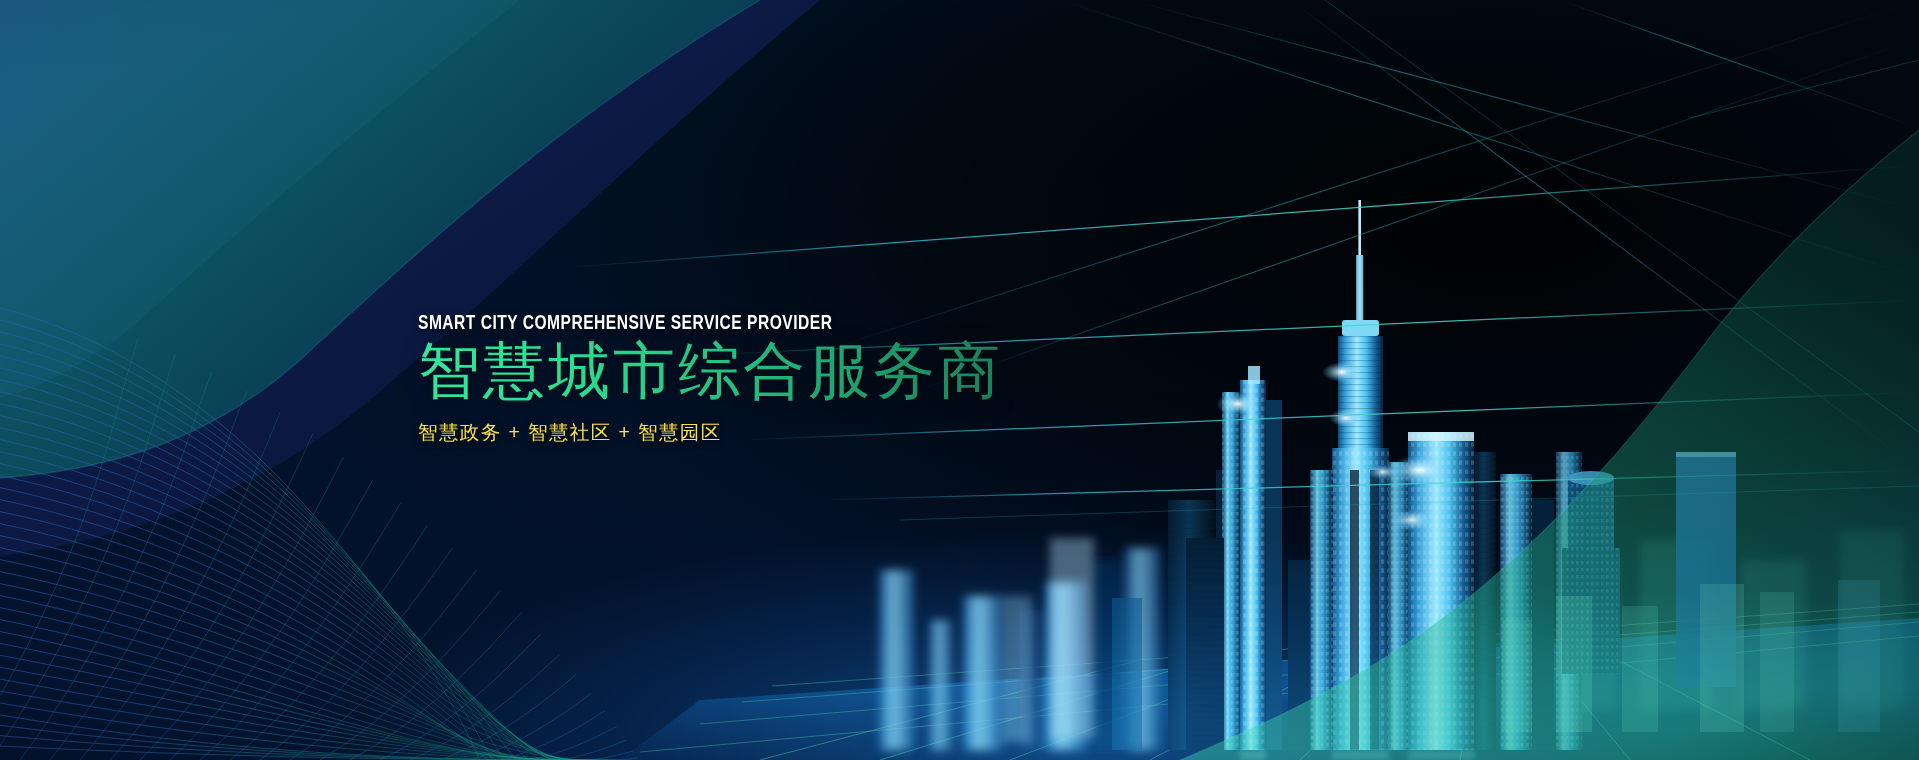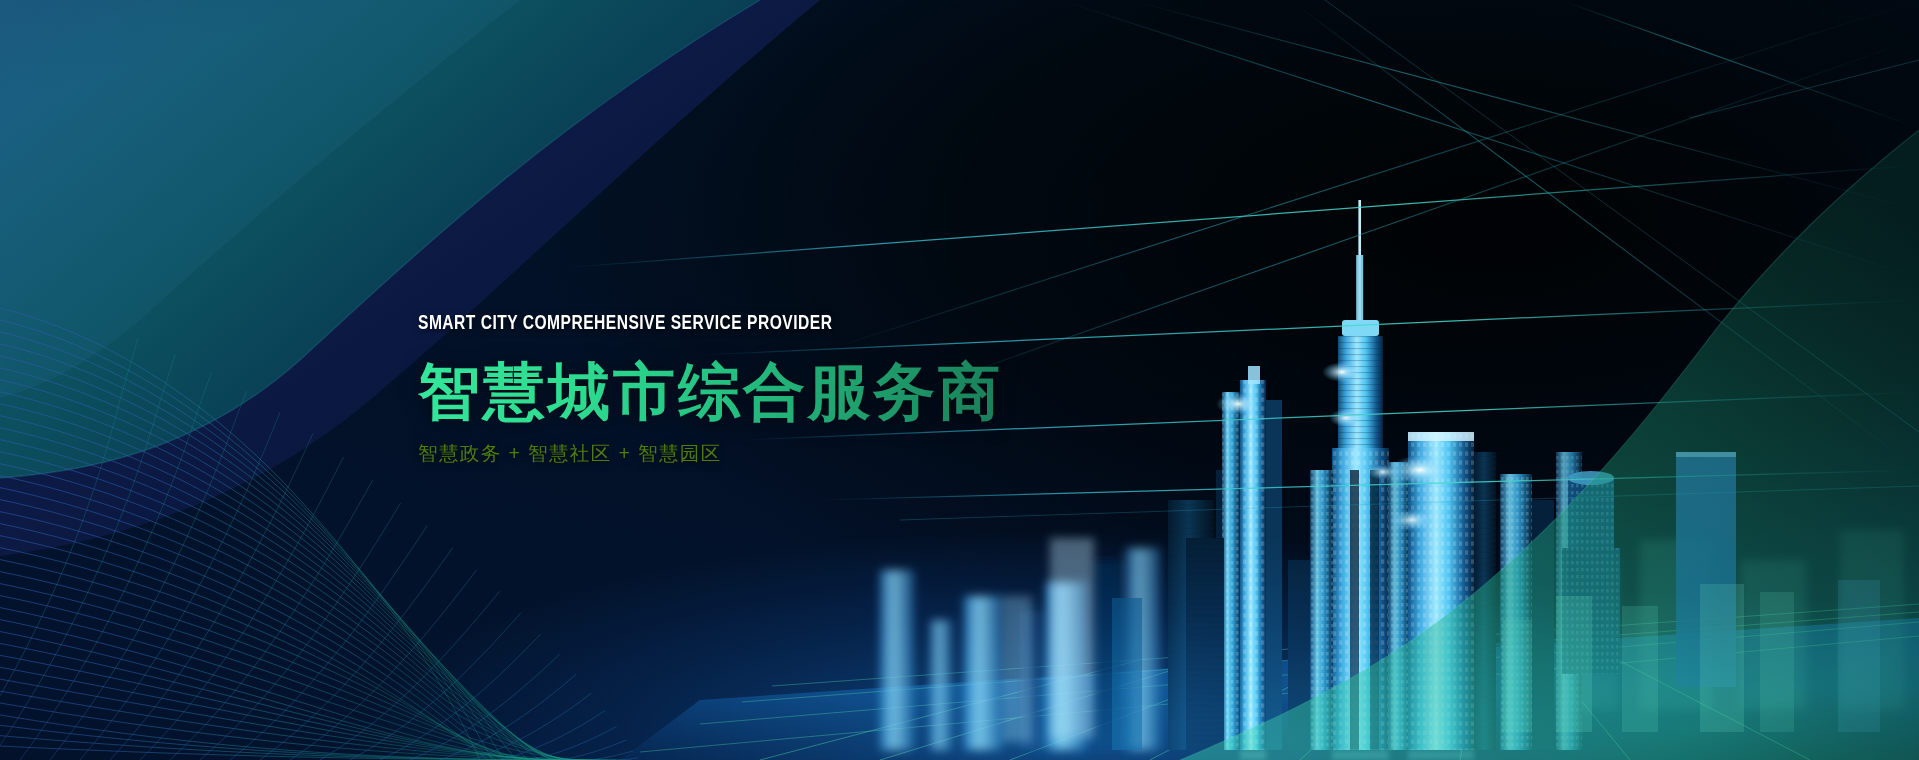--- a/index.html
+++ b/index.html
@@ -76,38 +76,38 @@
     font-weight:bold;
     letter-spacing:.6px;
     color:#ffffff;
     transform:scaleX(.80);
     transform-origin:left center;
     white-space:nowrap;
     text-shadow:0 2px 7px rgba(0,0,0,.75);
     line-height:1.1;
   }
   #headline {
-    margin-top:26px;
+    margin-top:5px;
     font-size:62px;
-    font-weight:bold;
+    font-weight:normal;
     letter-spacing:3px;
     white-space:nowrap;
     line-height:1.08;
     background-image:linear-gradient(96deg,#34e79a 0%,#2ddd90 26%,#25c181 52%,#1f9f6d 76%,#197f59 100%);
     -webkit-background-clip:text;
     background-clip:text;
     color:transparent;
     -webkit-text-fill-color:transparent;
     filter:drop-shadow(0 3px 10px rgba(0,0,0,.55));
   }
   #tagline {
     margin-top:16px;
     font-size:19.5px;
     letter-spacing:1.4px;
-    color:#4d7c0f;
+    color:#fde047;
     white-space:nowrap;
     text-shadow:0 2px 7px rgba(0,0,0,.7);
     line-height:1.2;
   }
 </style>
 </head>
 <body>
 
 <div id="banner">
 

